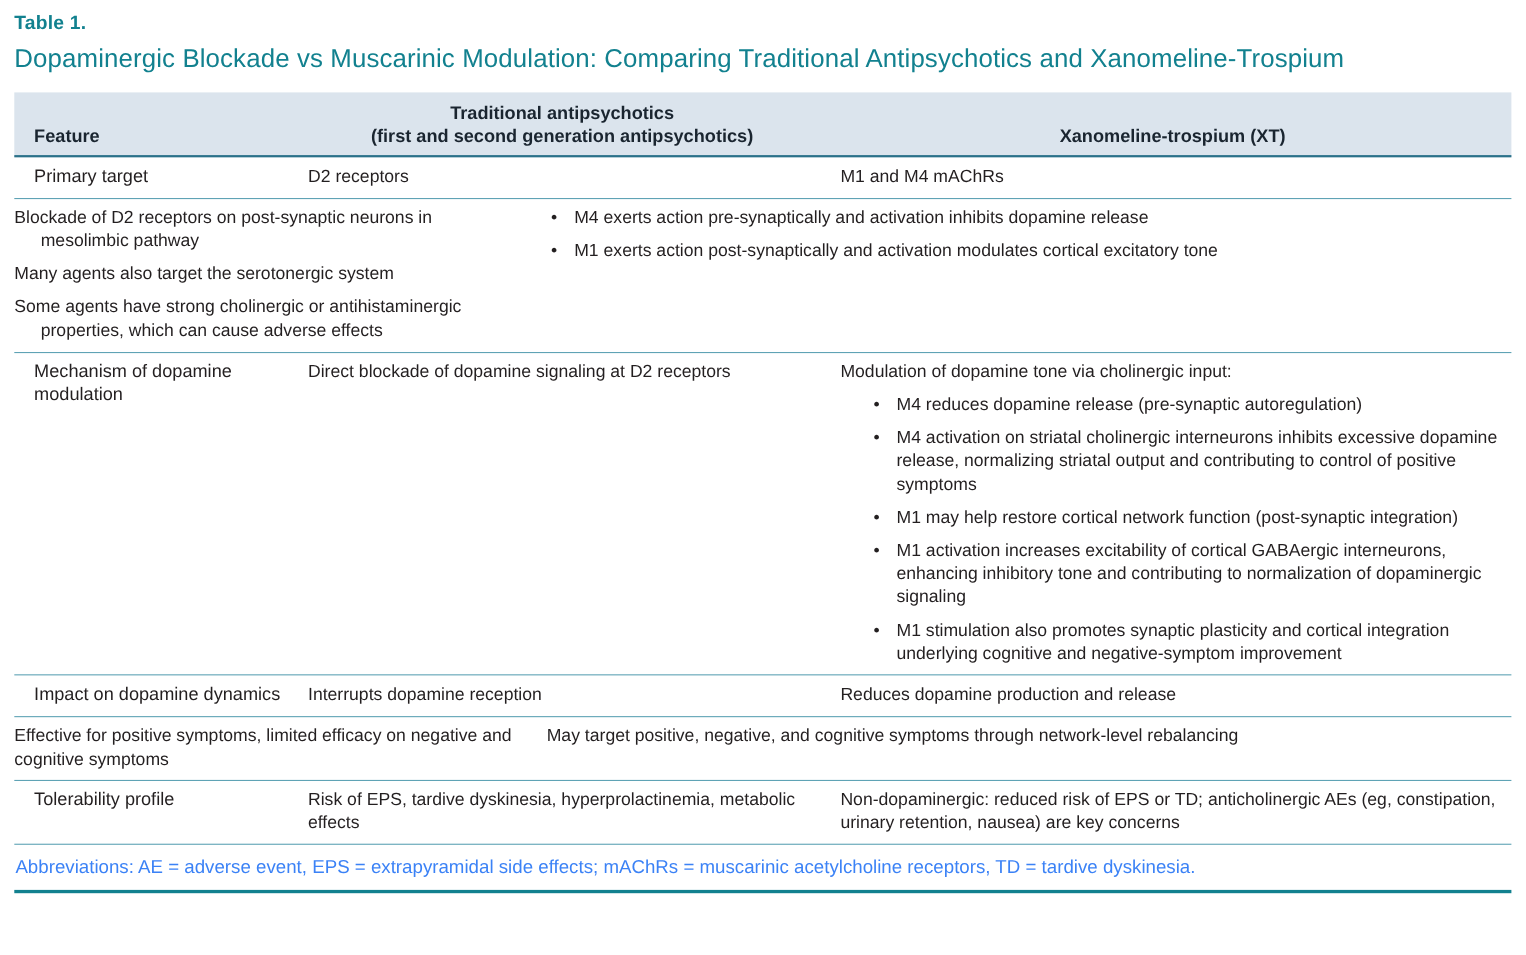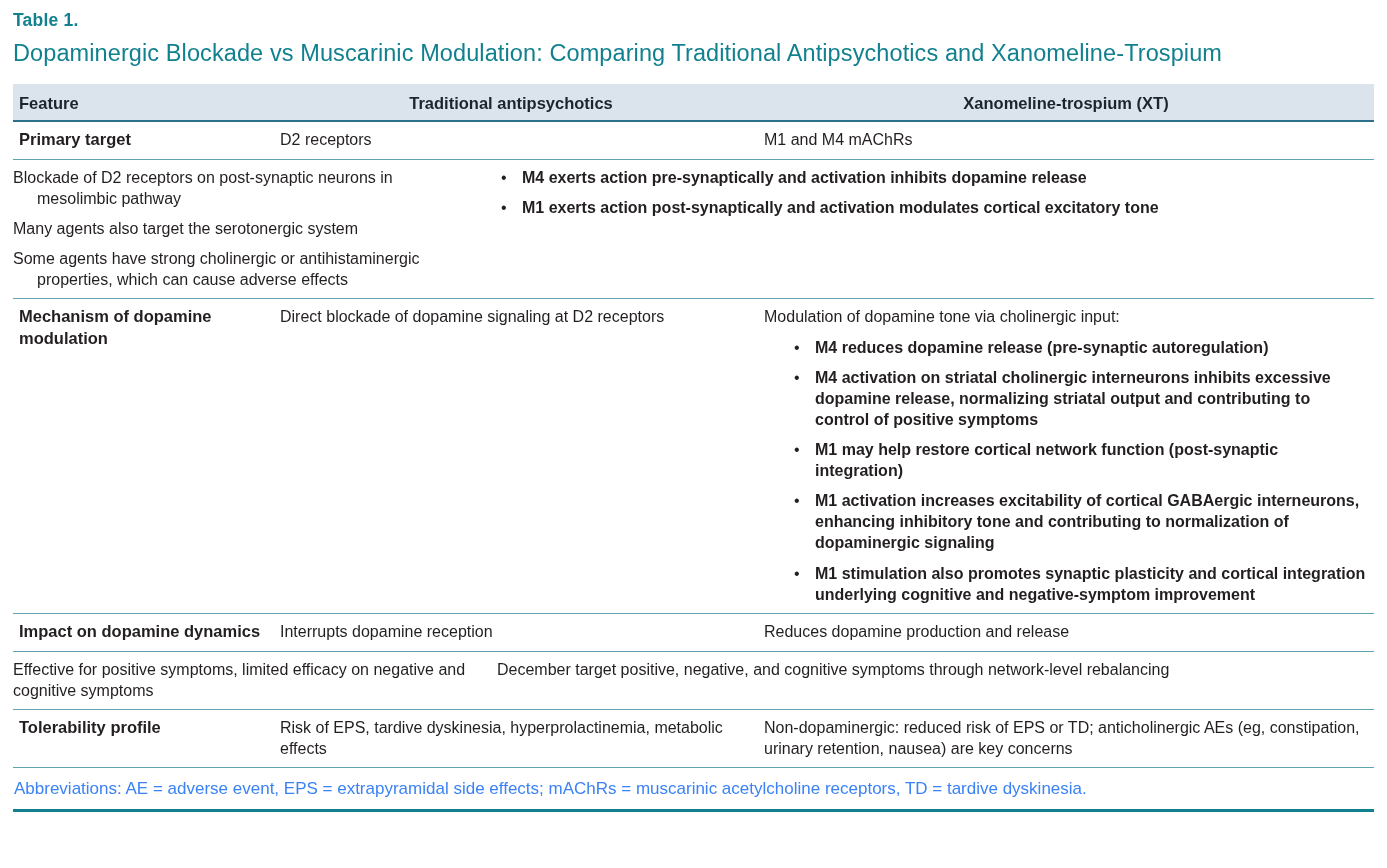--- a/index.html
+++ b/index.html
@@ -38,45 +38,45 @@
     border-bottom: 2px solid var(--accent-dark, #2a7189);
   }
   .th {
     font-weight: bold;
     font-size: 16.5px;
     line-height: 1.28;
     color: #1a2530;
   }
   .th.col-trad, .th.col-xt { text-align: center; }
 
-  .col-feature { width: 267px; flex-shrink: 0; padding-left: 6px; padding-right: 12px; }
+  .col-feature { width: 267px; flex-shrink: 0; padding-left: 18px; padding-right: 12px; }
   .col-trad    { width: 476px; flex-shrink: 0; padding-right: 14px; }
   .col-xt      { flex: 1; padding-left: 8px; padding-right: 6px; }
 
   .tr {
     display: flex;
     padding: 7px 0 8px 0;
     border-bottom: 1px solid var(--row-line, #5fa3b5);
   }
   .td { font-size: 16px; line-height: 1.32; }
   .feature {
-    font-weight: bold;
+    font-weight: normal;
     font-size: 16.5px;
     color: #231f20;
   }
 
   .td > div + div { margin-top: 9px; }
 
   .para { }
   .para.hang { padding-left: 24px; text-indent: -24px; }
 
   .bullet { display: flex; padding-left: 4px; }
   .bullet.indent { padding-left: 30px; }
   .bullet .dot { width: 21px; flex-shrink: 0; }
-  .bullet .btext { flex: 1; font-weight: bold; }
+  .bullet .btext { flex: 1; }
 
   .abbr {
     font-size: 17px;
     padding: 11px 1px 10px 1px;
     color: #3b82f6;
   }
   .bottom-rule {
     border-top: 3px solid var(--accent, #12818f);
     width: 100%;
     height: 0;
@@ -90,20 +90,21 @@
   <div class="table-label">Table 1.</div>
 
   <h1 class="title">Dopaminergic Blockade vs Muscarinic Modulation: Comparing Traditional Antipsychotics and Xanomeline-Trospium</h1>
 
   <div class="table">
 
     <div class="thead">
       <div class="th col-feature">Feature</div>
       <div class="th col-trad">
         <div>Traditional antipsychotics</div>
+        <div>(first and second generation antipsychotics)</div>
       </div>
       <div class="th col-xt">Xanomeline-trospium (XT)</div>
     </div>
 
     <div id="tbody">
         <div class="tr">
           <div class="td col-feature feature">Primary target</div>
           <div class="td col-trad">
             <div class="para">D2 receptors</div>
           </div>
@@ -164,21 +165,21 @@
           </div>
           <div class="td col-xt">
             <div class="para">Reduces dopamine production and release</div>
           </div>
         </div>
         <div class="tr">
           <div class="td col-trad">
             <div class="para">Effective for positive symptoms, limited efficacy on negative and cognitive symptoms</div>
           </div>
           <div class="td col-xt">
-            <div class="para">December target positive, negative, and cognitive symptoms through network-level rebalancing</div>
+            <div class="para">May target positive, negative, and cognitive symptoms through network-level rebalancing</div>
           </div>
         </div>
         <div class="tr">
           <div class="td col-feature feature">Tolerability profile</div>
           <div class="td col-trad">
             <div class="para">Risk of EPS, tardive dyskinesia, hyperprolactinemia, metabolic effects</div>
           </div>
           <div class="td col-xt">
             <div class="para">Non-dopaminergic: reduced risk of EPS or TD; anticholinergic AEs (eg, constipation, urinary retention, nausea) are key concerns</div>
           </div>

